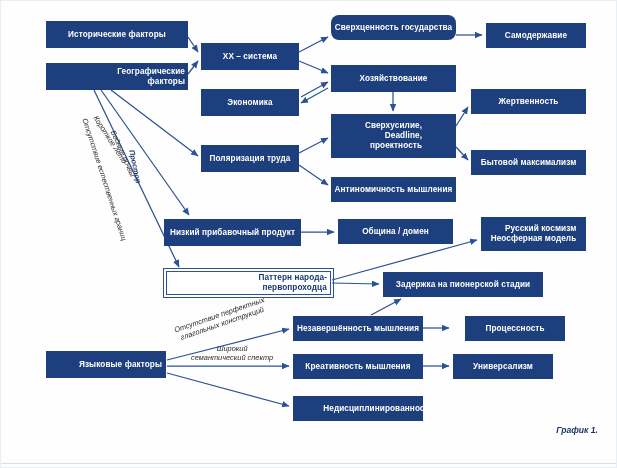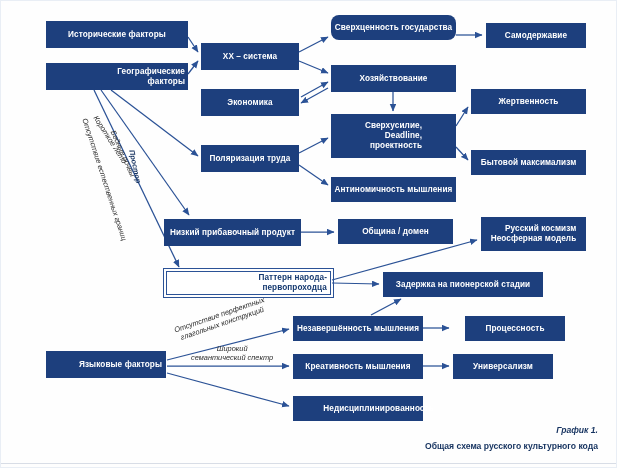--- a/index.html
+++ b/index.html
@@ -290,15 +290,14 @@
         <div>Отсутствие перфектных</div>
         <div>глагольных конструкций</div>
       </div>
       <div class="edge-label" style="left: 190px; top: 343px; transform: rotate(0deg);">
         <div>Широкий</div>
         <div>семантический спектр</div>
       </div>
     </div>
 
   <div class="caption c1">График 1.</div>
-  <div class="caption c2">Общая схема русского культурного кода</div>
   <div class="footrule"></div>
 </div>
 
 </body></html>

